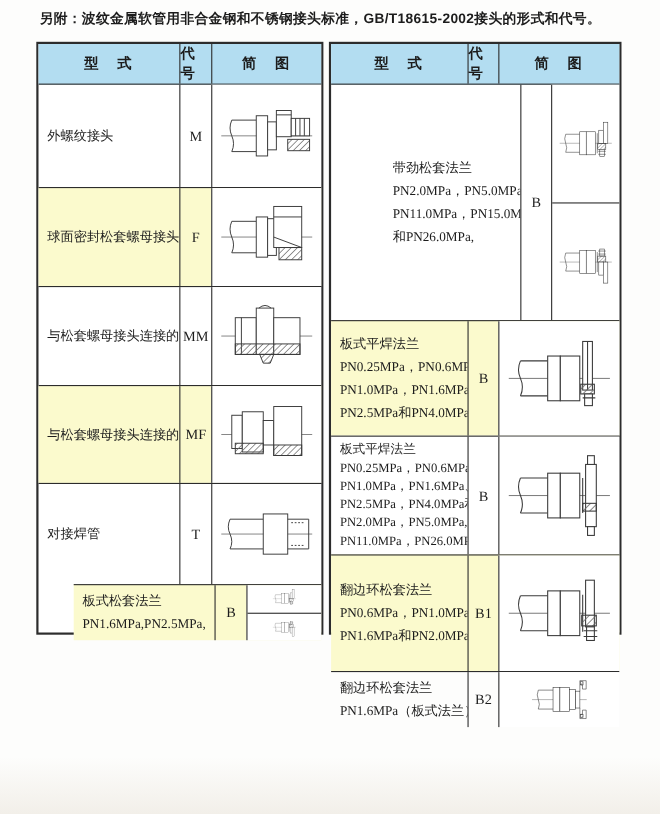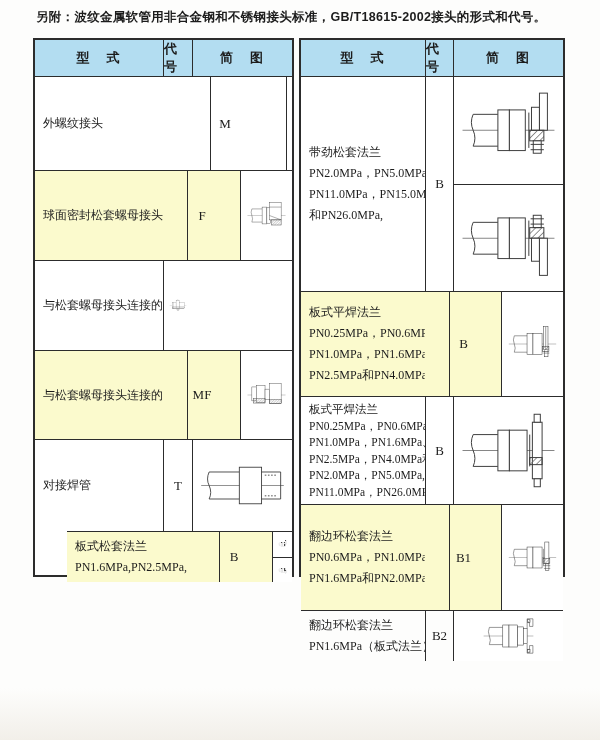--- a/index.html
+++ b/index.html
@@ -30,21 +30,21 @@
     border-bottom:1.5px solid #2c2c2c;
     font-size:13px;font-weight:600;
   }
   .tbl-left .thead, .tbl-left .row{grid-template-columns:128px 29px 1fr;}
   .tbl-right .thead, .tbl-right .row{grid-template-columns:124px 28px 1fr;}
   .th{display:flex;align-items:center;justify-content:center;letter-spacing:2px;}
   .th + .th{border-left:1px solid #2c2c2c;}
   .tbody{flex:1 1 auto;display:flex;flex-direction:column;}
   .row{display:grid;box-sizing:border-box;}
   .row + .row{border-top:1.5px solid #2c2c2c;}
-  .row.hl{background:var(--hl,#fbfacd);gap:24px;}
+  .row.hl{background:var(--hl,#fbfacd);}
   .cell{box-sizing:border-box;min-width:0;min-height:0;}
   .c-type{
     display:flex;flex-direction:column;justify-content:center;
     padding:4px 3px 4px 8px;font-size:12px;line-height:21px;
     overflow:hidden;
   }
   .c-type.dense{font-size:11.5px;line-height:16.5px;}
   .c-code{
     display:flex;align-items:center;justify-content:center;
     font-size:13px;border-left:1px solid #2c2c2c;
@@ -64,21 +64,21 @@
 <div class="page">
   <div class="title">另附：波纹金属软管用非合金钢和不锈钢接头标准，GB/T18615-2002接头的形式和代号。</div>
 
   <div class="tbl tbl-left">
     <div class="thead">
       <div class="th">型　式</div>
       <div class="th">代号</div>
       <div class="th">简　图</div>
     </div>
     <div class="tbody" id="tbody-left">
-        <div class="row" style="flex: 0 0 93px; gap: 47px;">
+        <div class="row" style="flex: 0 0 93px;">
           <div class="cell c-type">
             <span class="line">外螺纹接头</span>
           </div>
           <div class="cell c-code">M</div>
           <div class="cell c-diag">
             <div class="diag-half">
               <svg viewBox="0 0 112 92" preserveAspectRatio="xMidYMid meet">
                 <defs>
                   <pattern id="h1" width="5" height="5" patternUnits="userSpaceOnUse" patternTransform="rotate(45)">
                     <line x1="0" y1="0" x2="0" y2="5" stroke="#666" stroke-width="1.6"></line>
@@ -129,20 +129,21 @@
                   <rect x="70" y="58" width="26" height="14" fill="url(#h2)"></rect>
                 </g>
               </svg>
             </div>
           </div>
         </div>
         <div class="row" style="flex: 0 0 90px;">
           <div class="cell c-type">
             <span class="line">与松套螺母接头连接的</span>
           </div>
+          <div class="cell c-code">MM</div>
           <div class="cell c-diag">
             <div class="diag-half">
               <svg viewBox="0 0 112 92" preserveAspectRatio="xMidYMid meet">
                 <defs>
                   <pattern id="h3" width="5" height="5" patternUnits="userSpaceOnUse" patternTransform="rotate(45)">
                     <line x1="0" y1="0" x2="0" y2="5" stroke="#666" stroke-width="1.6"></line>
                   </pattern>
                 </defs>
                 <g fill="none" stroke="#3a3a3a" stroke-width="1.1">
                   <line x1="4" y1="46" x2="108" y2="46" stroke-width="0.7"></line>
@@ -273,21 +274,21 @@
       </div>
   </div>
 
   <div class="tbl tbl-right">
     <div class="thead">
       <div class="th">型　式</div>
       <div class="th">代号</div>
       <div class="th">简　图</div>
     </div>
     <div class="tbody" id="tbody-right">
-        <div class="row" style="flex: 0 0 214px;">
+        <div class="row" style="flex: 0 0 214px; padding-left: 48px;">
           <div class="cell c-type">
             <span class="line">带劲松套法兰</span>
             <span class="line">PN2.0MPa，PN5.0MPa,</span>
             <span class="line">PN11.0MPa，PN15.0MPa,</span>
             <span class="line">和PN26.0MPa,</span>
           </div>
           <div class="cell c-code">B</div>
           <div class="cell c-diag">
             <div class="diag-half">
               <svg viewBox="0 0 112 92" preserveAspectRatio="xMidYMid meet">

